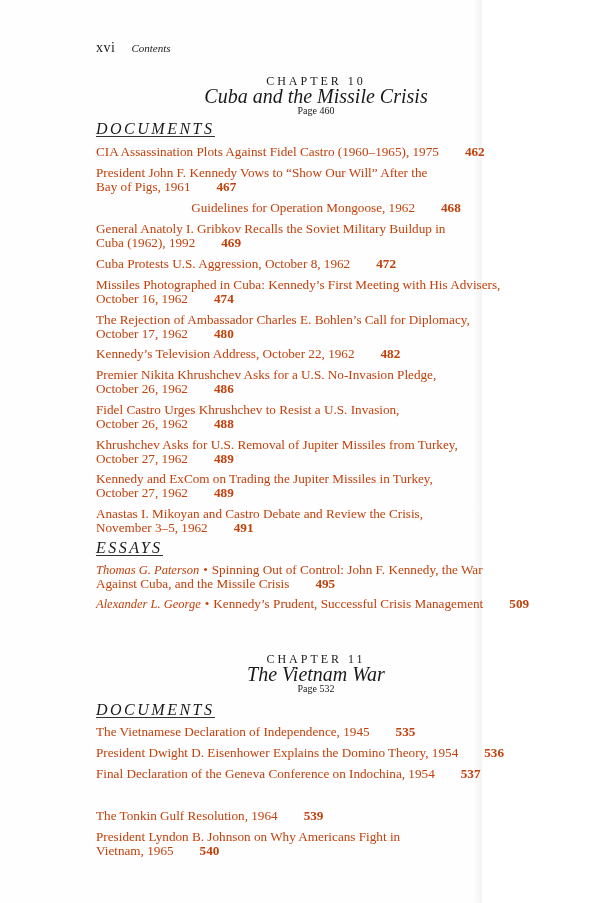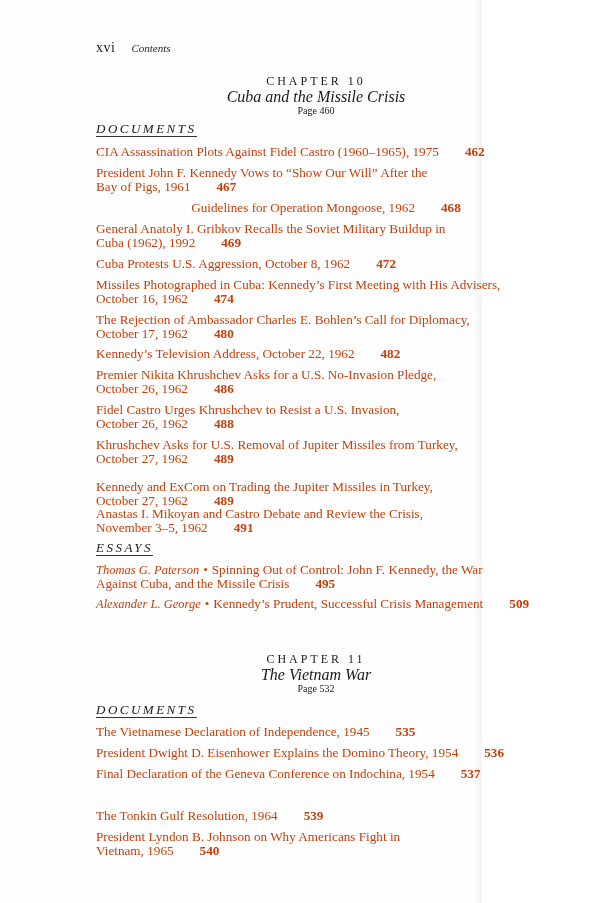--- a/index.html
+++ b/index.html
@@ -53,34 +53,34 @@
     }
     .chapter-label {
       font-family: "Liberation Serif", serif;
       font-size: 12px;
       letter-spacing: 3px;
       line-height: 14px;
     }
     .chapter-title {
       font-family: "Liberation Serif", serif;
       font-style: italic;
-      font-size: 16px;
+      font-size: 20px;
       line-height: 17px;
     }
     .chapter-page {
       font-family: "Liberation Serif", serif;
       font-size: 10px;
       line-height: 12px;
     }
     .section-head {
       position: absolute;
       left: 96px;
       font-family: "Liberation Serif", serif;
       font-style: italic;
-      font-size: 13px;
+      font-size: 16px;
       letter-spacing: 2.5px;
       border-bottom: 1px solid #333;
       line-height: 14px;
       padding-bottom: 0px;
     }
     .entry {
       position: absolute;
       left: 96px;
       width: 460px;
       font-family: Liberation Serif, serif;
@@ -163,21 +163,21 @@
   <div class="entry" style="top:403px;">
     <div>Fidel Castro Urges Khrushchev to Resist a U.S. Invasion,</div>
     <div><span>October 26, 1962</span><span class="pg">488</span></div>
   </div>
 
   <div class="entry" style="top:438px;">
     <div>Khrushchev Asks for U.S. Removal of Jupiter Missiles from Turkey,</div>
     <div><span>October 27, 1962</span><span class="pg">489</span></div>
   </div>
 
-  <div class="entry" style="top:472px;margin-top:8px;">
+  <div class="entry" style="top:472px;">
     <div>Kennedy and ExCom on Trading the Jupiter Missiles in Turkey,</div>
     <div><span>October 27, 1962</span><span class="pg">489</span></div>
   </div>
 
   <div class="entry" style="top:507px;">
     <div>Anastas I. Mikoyan and Castro Debate and Review the Crisis,</div>
     <div><span>November 3–5, 1962</span><span class="pg">491</span></div>
   </div>
 
   <div class="section-head" style="top:541px;">ESSAYS</div>

